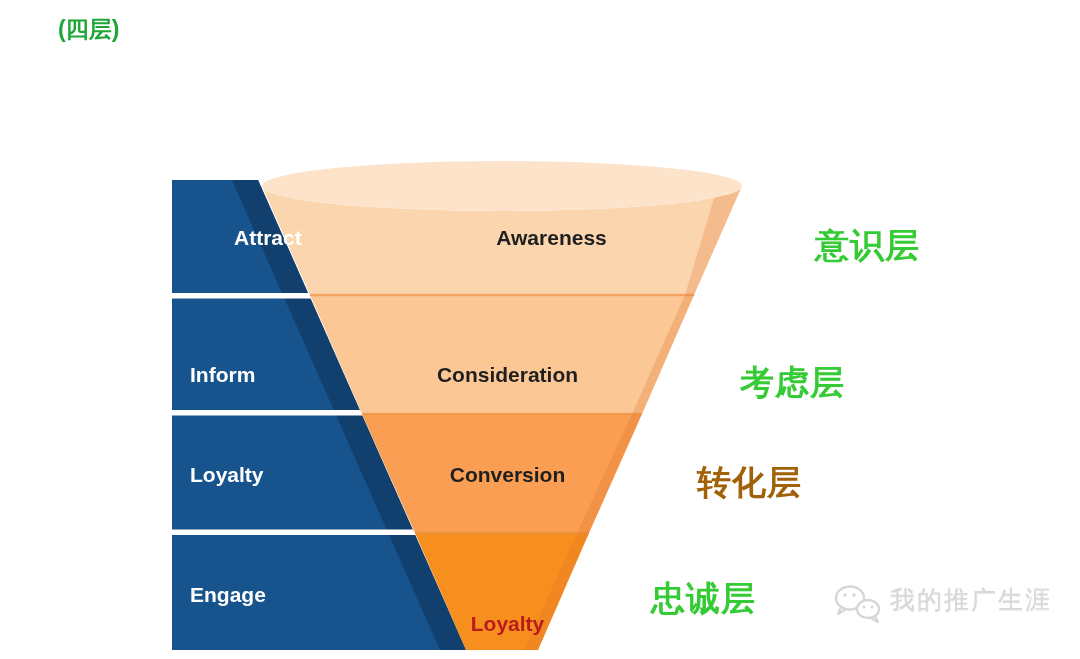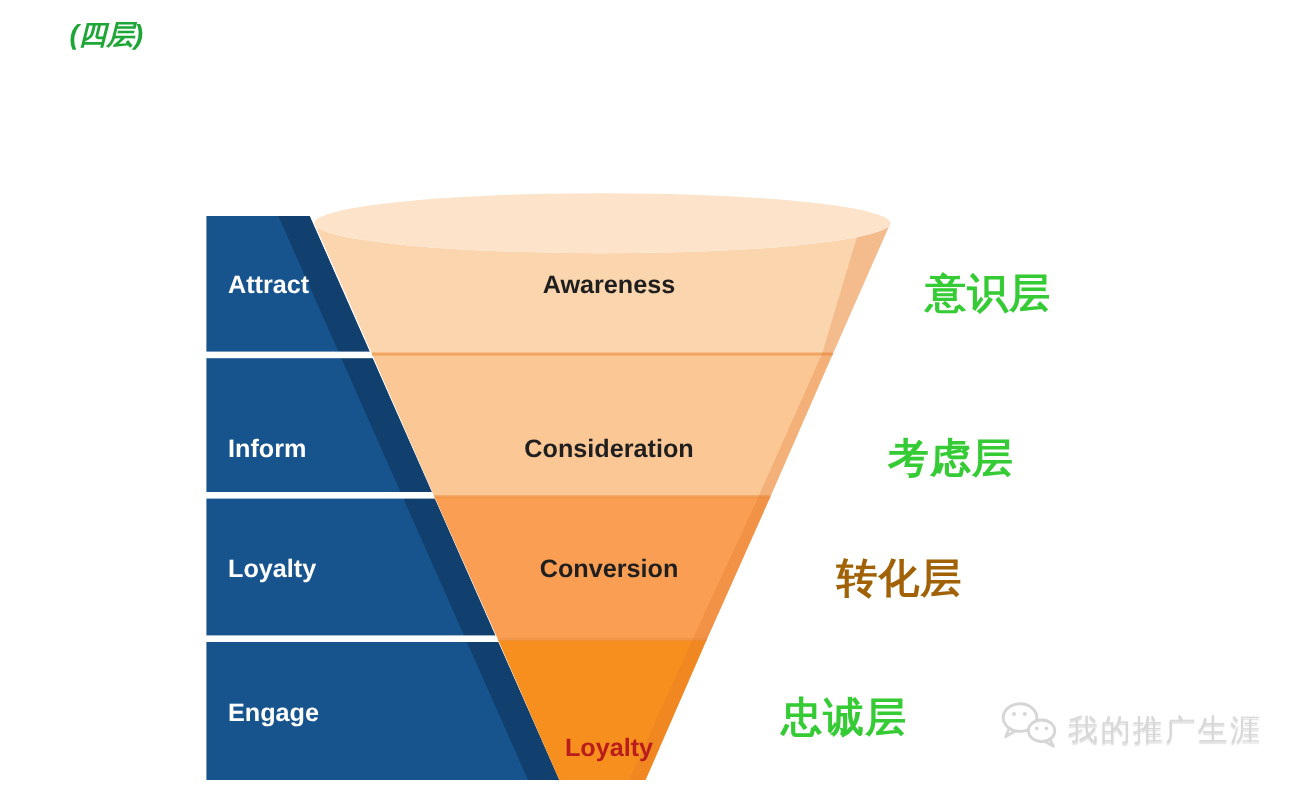--- a/index.html
+++ b/index.html
@@ -11,41 +11,41 @@
 
   
   .title-wrap{
     position:absolute;left:52px;top:14px;width:1020px;height:96px;
     display:flex;align-items:baseline;white-space:nowrap;
   }
   .title-main{
     font-size:62px;font-weight:bold;letter-spacing:-1.5px;line-height:96px;
   }
   .title-suffix{
-    font-size:23px;font-weight:bold;margin-left:6px;font-style:italic;
+    font-size:23px;font-weight:bold;margin-left:6px;
   }
 
   
   .lbl{position:absolute;white-space:nowrap;}
   .stage-lbl{
     left:190px;width:120px;height:26px;line-height:26px;
     color:#ffffff;font-size:21px;font-weight:bold;text-align:left;
   }
   .funnel-lbl{
     left:380px;width:255px;height:26px;line-height:26px;
     color:#1f1f1f;font-size:21px;font-weight:bold;text-align:center;
   }
   .cn-lbl{
     font-size:34px;font-weight:bold;height:40px;line-height:40px;letter-spacing:1px;
   }
-  .row1{top:225px;} .row2{top:362px;} .row3{top:462px;} .row4{top:582px;}
+  .row1{top:225px;margin-left:44px;} .row2{top:362px;} .row3{top:462px;} .row4{top:582px;}
 
   
   .watermark{
-    position:absolute;left:832px;top:583px;display:flex;align-items:flex-end;
+    position:absolute;left:832px;top:583px;display:flex;align-items:flex-start;
     color:#d8d8d8;
   }
   .watermark .wm-text{
     font-size:25px;letter-spacing:2px;margin-left:6px;
     text-shadow:0 1px 1px rgba(160,160,160,0.35);
   }
 </style>
 </head>
 <body>
 

